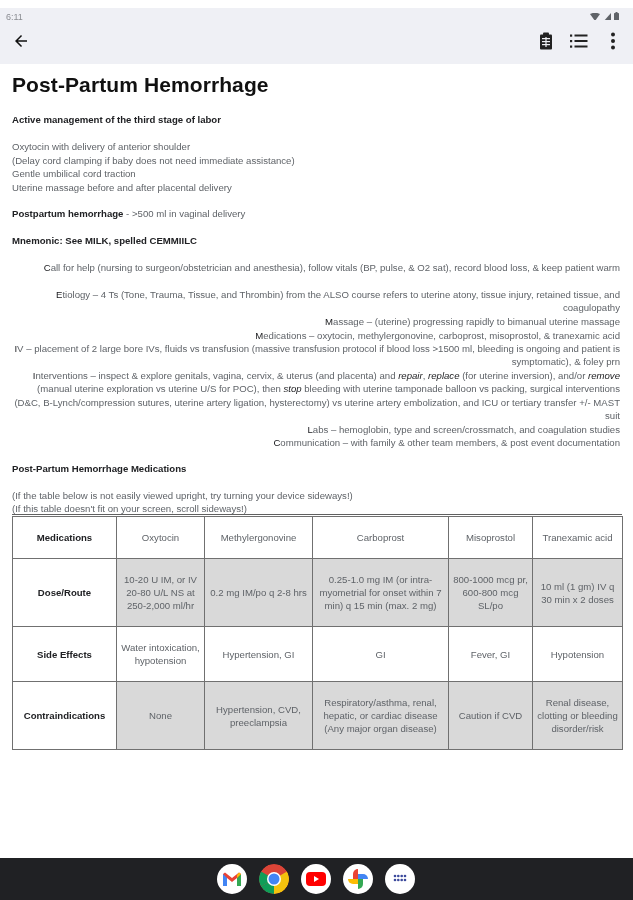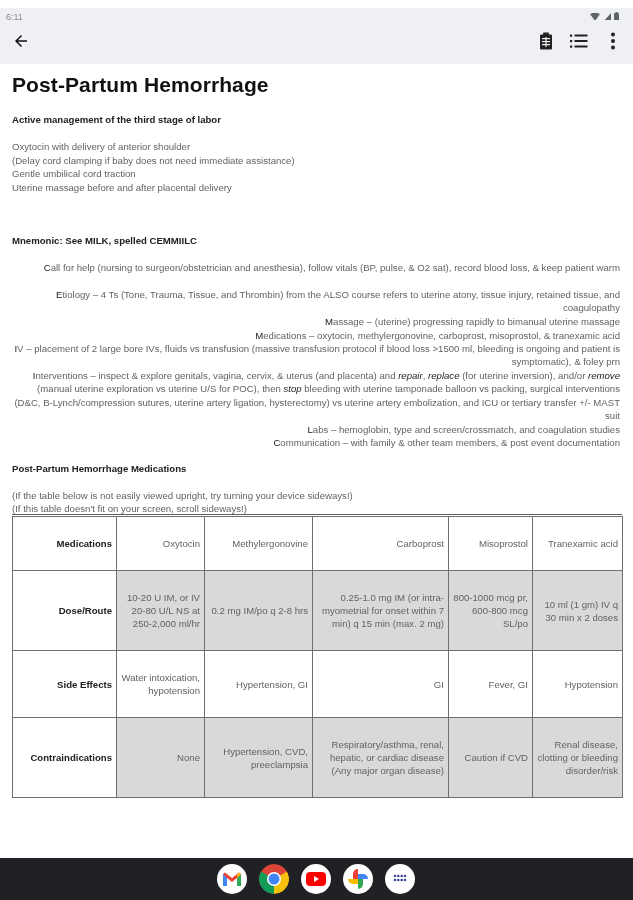--- a/index.html
+++ b/index.html
@@ -19,21 +19,21 @@
 
   .txt { position: absolute; left: 12px; font-size: 9.6px; line-height: 13.4px; color: #5f6368; white-space: nowrap; }
   .txt.wrap { white-space: normal; width: 608px; text-align: right; }
   .b { font-weight: bold; color: #202124; }
   .bi { font-weight: normal; font-style: italic; color: #202124; }
   .cap { color: #202124; }
 
   .scroll-line { position: absolute; left: 12px; top: 450px; width: 610px; height: 1px; background: #606060; }
 
   table.meds { position: absolute; left: 12px; top: 452px; width: 610px; border-collapse: collapse; font-size: 9.6px; color: #5f6368; table-layout: fixed; }
-  table.meds td { border: 1.5px solid #707070; text-align: right; vertical-align: middle; padding: 20px 4px; line-height: 13px; }
+  table.meds td { border: 1.5px solid #707070; text-align: center; vertical-align: middle; padding: 14px 4px; line-height: 13px; }
   table.meds td.hdr { font-weight: bold; color: #202124; }
   table.meds tr.grey td.val { background: #d9d9d9; }
   table.meds tr.white td { background: #fff; }
   table.meds td.rowhead { background: #fff; margin-left: 39px; }
 
   .nav-bar { position: absolute; top: 858px; left: 0; width: 633px; height: 42px; background: #202124; }
   .dock { position: absolute; left: 217px; top: 6px; display: flex; gap: 12px; }
   .dock-app { width: 30px; height: 30px; border-radius: 50%; background: #ffffff; display: flex; align-items: center; justify-content: center; cursor: pointer; overflow: hidden; }
 </style>
 </head>
@@ -93,20 +93,21 @@
 <div class="content">
   <h1 class="page-title">Post-Partum Hemorrhage</h1>
 
   <div class="txt b" style="top:49px">Active management of the third stage of labor</div>
 
   <div class="txt" style="top:76px">Oxytocin with delivery of anterior shoulder</div>
   <div class="txt" style="top:89.5px">(Delay cord clamping if baby does not need immediate assistance)</div>
   <div class="txt" style="top:103px">Gentle umbilical cord traction</div>
   <div class="txt" style="top:116.5px">Uterine massage before and after placental delivery</div>
 
+  <div class="txt" style="top:143px"><span class="b">Postpartum hemorrhage</span><span> - &gt;500 ml in vaginal delivery</span></div>
 
   <div class="txt b" style="top:170px">Mnemonic: See MILK, spelled CEMMIILC</div>
 
   <div class="txt wrap" style="top:197px"><span class="cap">C</span><span>all for help (nursing to surgeon/obstetrician and anesthesia), follow vitals (BP, pulse, &amp; O2 sat), record blood loss, &amp; keep patient warm</span></div>
   <div class="txt wrap" style="top:224px"><span class="cap">E</span><span>tiology – 4 Ts (Tone, Trauma, Tissue, and Thrombin) from the ALSO course refers to uterine atony, tissue injury, retained tissue, and coagulopathy</span></div>
   <div class="txt wrap" style="top:251px"><span class="cap">M</span><span>assage – (uterine) progressing rapidly to bimanual uterine massage</span></div>
   <div class="txt wrap" style="top:264.5px"><span class="cap">M</span><span>edications –  oxytocin, methylergonovine, carboprost, misoprostol, &amp; tranexamic acid</span></div>
   <div class="txt wrap" style="top:278px"><span class="cap">I</span><span>V – placement of 2 large bore IVs, fluids vs transfusion (massive transfusion protocol if blood loss &gt;1500 ml, bleeding is ongoing and patient is symptomatic), &amp; foley prn</span></div>
   <div class="txt wrap" style="top:305px"><span class="cap">I</span><span id="interventions-rest"><span>nterventions – inspect &amp; explore genitals, vagina, cervix, &amp; uterus (and placenta) and </span><span class="bi">repair</span><span>, </span><span class="bi">replace</span><span> (for uterine inversion), and/or </span><span class="bi">remove</span><span> (manual uterine exploration vs uterine U/S for POC), then </span><span class="bi">stop</span><span> bleeding with uterine tamponade balloon vs packing, surgical interventions (D&amp;C, B-Lynch/compression sutures, uterine artery ligation, hysterectomy) vs uterine artery embolization, and ICU or tertiary transfer +/- MAST suit</span></span></div>
   <div class="txt wrap" style="top:358.5px"><span class="cap">L</span><span>abs – hemoglobin, type and screen/crossmatch, and coagulation studies</span></div>

